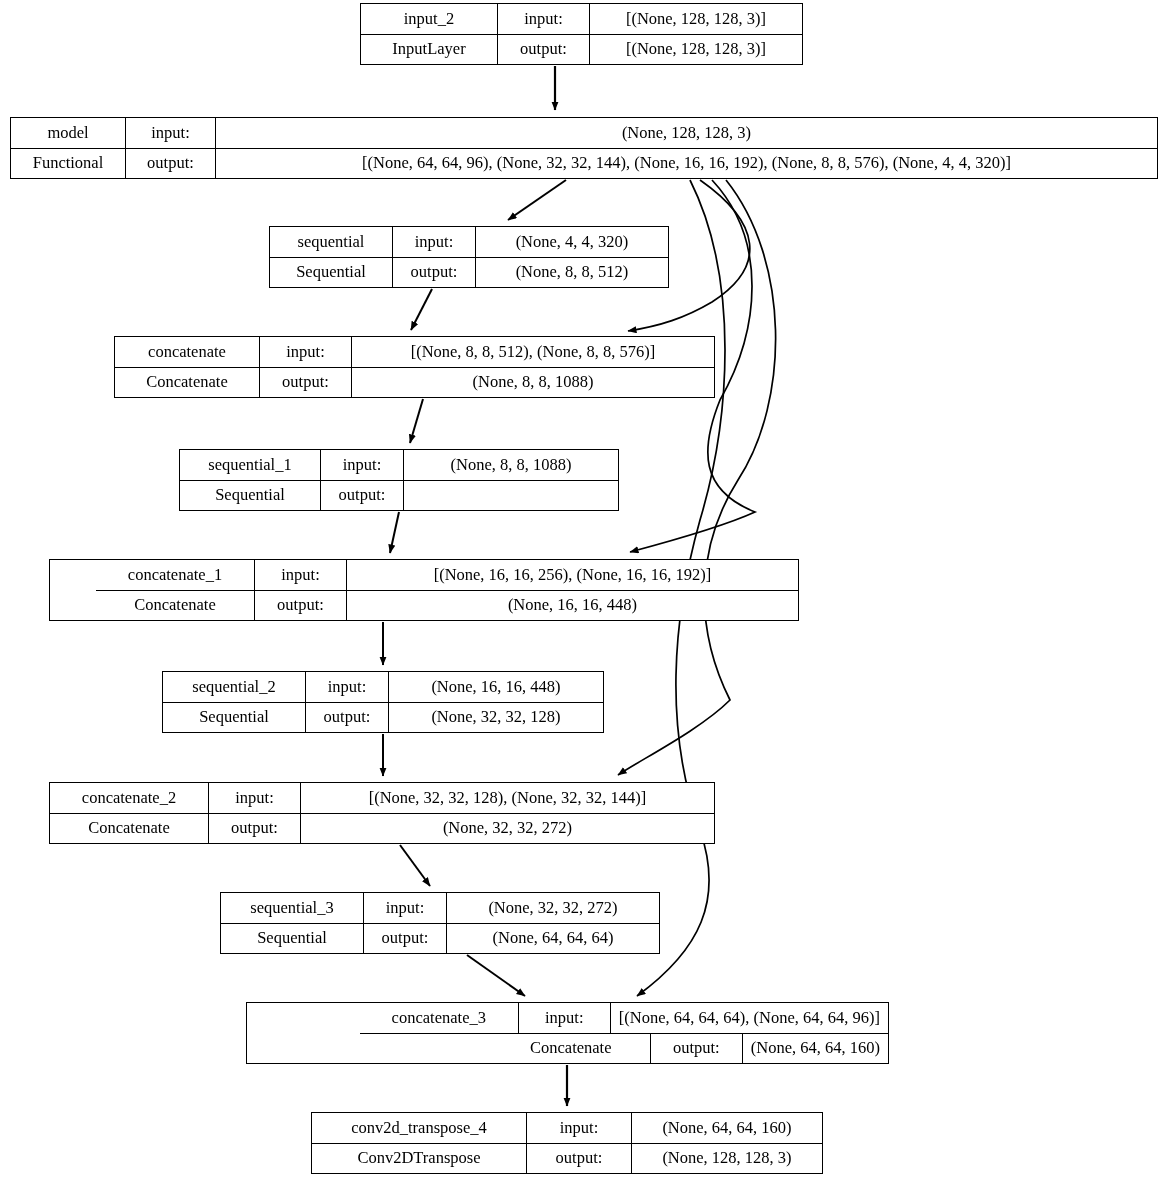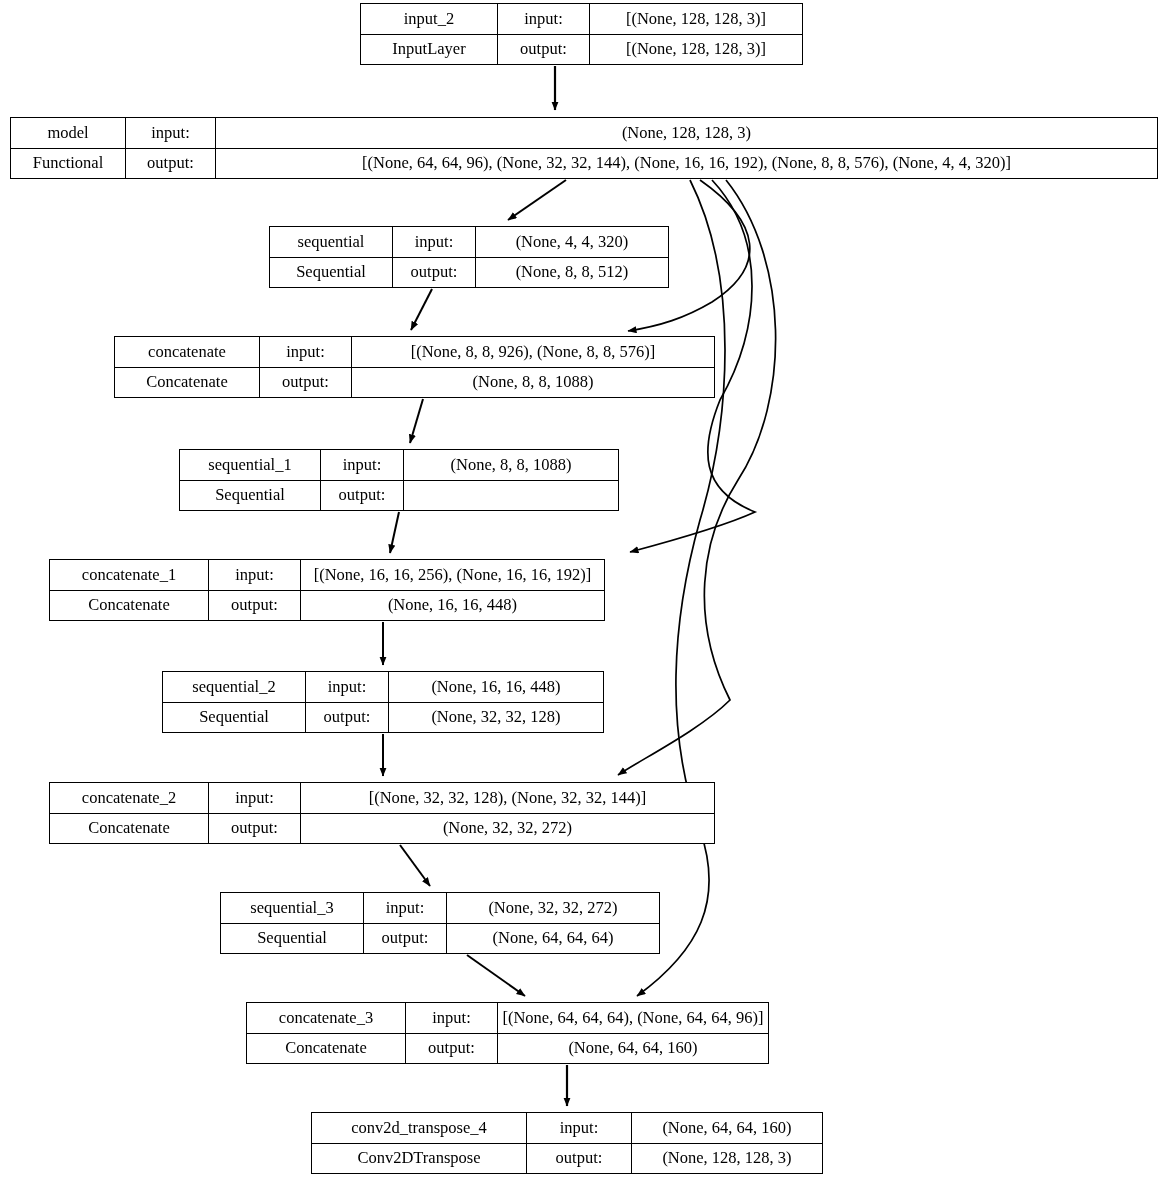--- a/index.html
+++ b/index.html
@@ -142,40 +142,40 @@
         <div class="node-row row-bottom">
           <div class="cell cell-name" style="width: 123px; flex: 0 0 123px;">Sequential</div>
           <div class="cell cell-label" style="width: 83px; flex: 0 0 83px;">output:</div>
           <div class="cell cell-shape">(None, 8, 8, 512)</div>
         </div>
       </div>
       <div class="node" style="left: 114px; top: 336px; width: 601px; height: 62px;">
         <div class="node-row row-top">
           <div class="cell cell-name" style="width: 145px; flex: 0 0 145px;">concatenate</div>
           <div class="cell cell-label" style="width: 92px; flex: 0 0 92px;">input:</div>
-          <div class="cell cell-shape">[(None, 8, 8, 926), (None, 8, 8, 576)]</div>
+          <div class="cell cell-shape">[(None, 8, 8, 512), (None, 8, 8, 576)]</div>
         </div>
         <div class="node-row row-bottom">
           <div class="cell cell-name" style="width: 145px; flex: 0 0 145px;">Concatenate</div>
           <div class="cell cell-label" style="width: 92px; flex: 0 0 92px;">output:</div>
           <div class="cell cell-shape">(None, 8, 8, 1088)</div>
         </div>
       </div>
       <div class="node" style="left: 179px; top: 449px; width: 440px; height: 62px;">
         <div class="node-row row-top">
           <div class="cell cell-name" style="width: 141px; flex: 0 0 141px;">sequential_1</div>
           <div class="cell cell-label" style="width: 83px; flex: 0 0 83px;">input:</div>
           <div class="cell cell-shape">(None, 8, 8, 1088)</div>
         </div>
         <div class="node-row row-bottom">
           <div class="cell cell-name" style="width: 141px; flex: 0 0 141px;">Sequential</div>
           <div class="cell cell-label" style="width: 83px; flex: 0 0 83px;">output:</div>
         </div>
       </div>
-      <div class="node" style="left: 49px; top: 559px; width: 556px; height: 62px;">
+      <div class="node" style="left: 49px; top: 559px; width: 750px; height: 62px; padding-left: 46px;">
         <div class="node-row row-top">
           <div class="cell cell-name" style="width: 159px; flex: 0 0 159px;">concatenate_1</div>
           <div class="cell cell-label" style="width: 92px; flex: 0 0 92px;">input:</div>
           <div class="cell cell-shape">[(None, 16, 16, 256), (None, 16, 16, 192)]</div>
         </div>
         <div class="node-row row-bottom">
           <div class="cell cell-name" style="width: 159px; flex: 0 0 159px;">Concatenate</div>
           <div class="cell cell-label" style="width: 92px; flex: 0 0 92px;">output:</div>
           <div class="cell cell-shape">(None, 16, 16, 448)</div>
         </div>
@@ -209,21 +209,21 @@
           <div class="cell cell-name" style="width: 143px; flex: 0 0 143px;">sequential_3</div>
           <div class="cell cell-label" style="width: 83px; flex: 0 0 83px;">input:</div>
           <div class="cell cell-shape">(None, 32, 32, 272)</div>
         </div>
         <div class="node-row row-bottom">
           <div class="cell cell-name" style="width: 143px; flex: 0 0 143px;">Sequential</div>
           <div class="cell cell-label" style="width: 83px; flex: 0 0 83px;">output:</div>
           <div class="cell cell-shape">(None, 64, 64, 64)</div>
         </div>
       </div>
-      <div class="node" style="left: 246px; top: 1002px; width: 523px; height: 62px;">
+      <div class="node" style="left: 246px; top: 1002px; width: 643px; height: 62px; align-items: flex-end;">
         <div class="node-row row-top">
           <div class="cell cell-name" style="width: 159px; flex: 0 0 159px;">concatenate_3</div>
           <div class="cell cell-label" style="width: 92px; flex: 0 0 92px;">input:</div>
           <div class="cell cell-shape">[(None, 64, 64, 64), (None, 64, 64, 96)]</div>
         </div>
         <div class="node-row row-bottom">
           <div class="cell cell-name" style="width: 159px; flex: 0 0 159px;">Concatenate</div>
           <div class="cell cell-label" style="width: 92px; flex: 0 0 92px;">output:</div>
           <div class="cell cell-shape">(None, 64, 64, 160)</div>
         </div>

